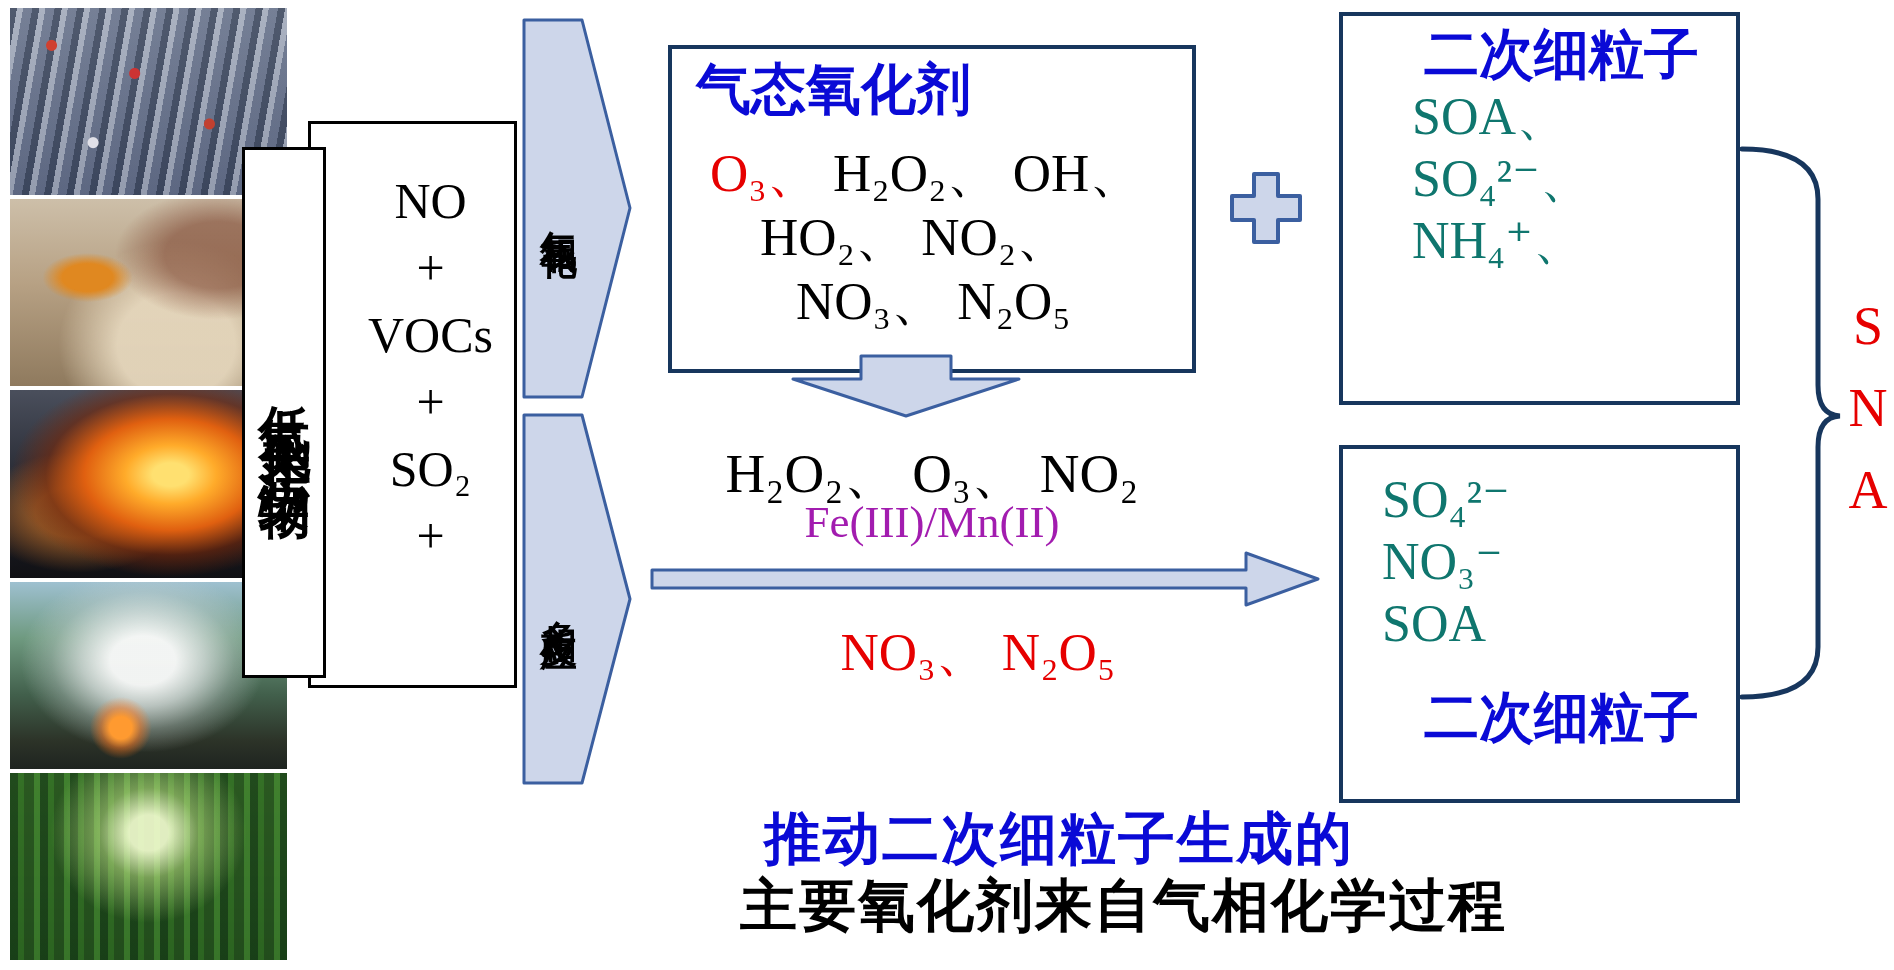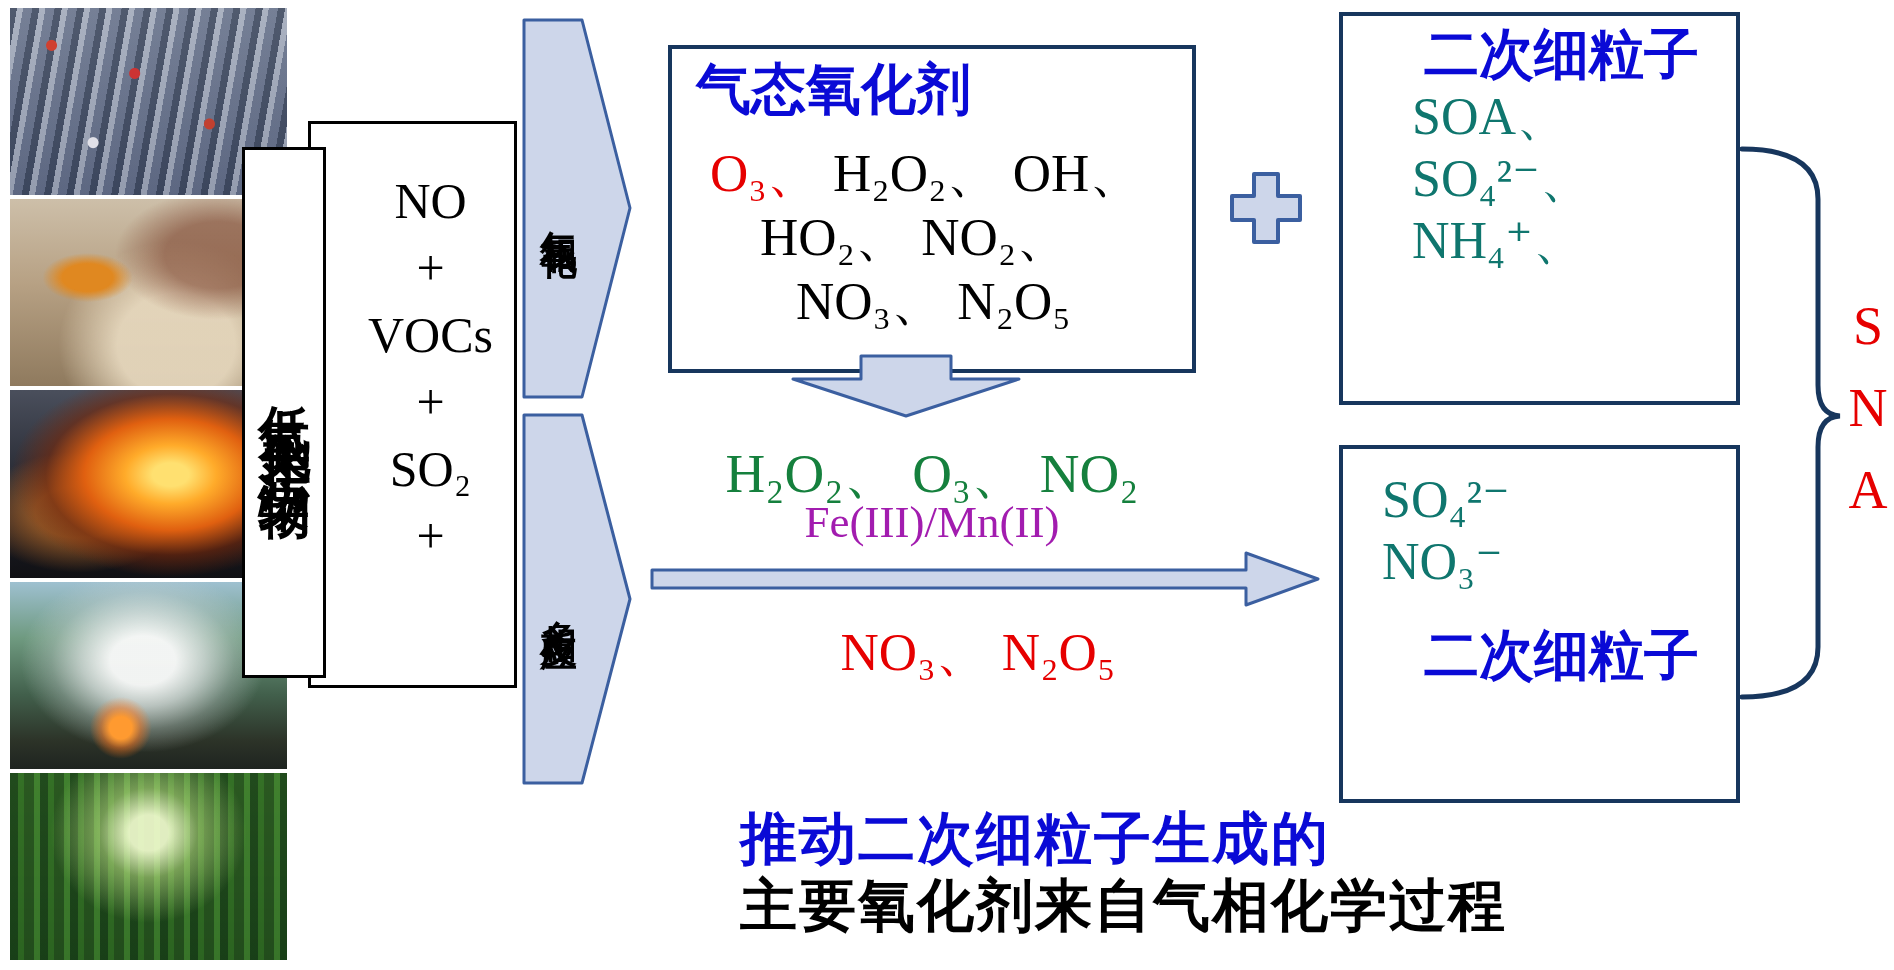--- a/index.html
+++ b/index.html
@@ -73,32 +73,32 @@
   
   .sp-box { border:4px solid #17365d; background:#fff; }
   .sp-top { left:1339px; top:12px; width:401px; height:393px; padding-top:6px; }
   .sp-bottom { left:1339px; top:445px; width:401px; height:358px; padding-top:20px; }
   .sp-title { font-family:"Liberation Sans","DejaVu Sans",sans-serif; font-size:55px; font-weight:bold; color:#0a0ad6; text-align:center; line-height:64px;padding-left:44px; }
   .sp-item { font-size:52px; line-height:62px; color:#0f766e; padding-left:69px; }
   .sp-bottom .sp-item { padding-left:39px; }
   .sp-bottom .sp-title { margin-top:30px; }
 
   
-  .mid-red1 { left:668px; top:437px; width:528px; text-align:center; font-size:55px; color:#15803d; }
+  .mid-red1 { left:668px; top:437px; width:528px; text-align:center; font-size:55px; color:#000000; }
   .mid-black { left:668px; top:496px; width:528px; text-align:center; font-size:45px; color:#a21caf; }
   .mid-red2 { left:668px; top:617px; width:620px; text-align:center; font-size:53px; color:#e60000; }
 
   
   .bracket { left:1740px; top:133px; width:104px; height:576px; }
   .sna { left:1846px; top:285px; width:44px; text-align:center; }
   .sna div { font-size:54px; line-height:82px; color:#e60000; }
 
   
   .cap { left:740px; width:1060px; font-family:"Liberation Sans","DejaVu Sans",sans-serif; font-size:57px; font-weight:bold; letter-spacing:2px; }
-  .cap1 { top:801px; color:#0a0ad6; }
+  .cap1 { top:801px; color:#0a0ad6;margin-left:24px; }
   .cap2 { top:868px; color:#000000; }
 </style>
 </head>
 <body>
 
 <div id="canvas">
 
   <div class="abs photo-strip">
     <div class="photo photo-traffic"></div>
     <div class="photo photo-dust"></div>
@@ -173,20 +173,21 @@
     <svg width="670" height="56" viewBox="0 0 670 56">
       <polygon points="2,19 596,19 596,2 668,28 596,54 596,37 2,37" fill="#cdd6ea" stroke="#3b5fa0" stroke-width="3" stroke-linejoin="round"></polygon>
     </svg>
   </div>
 
   <div class="abs mid-red2">NO₃、 N₂O₅</div>
 
   <div class="abs sp-box sp-bottom">
     <div class="sp-item">SO₄²⁻</div>
     <div class="sp-item">NO₃⁻</div>
+    <div class="sp-item">SOA</div>
     <div class="sp-title">二次细粒子</div>
   </div>
 
   <div class="abs bracket">
     <svg width="104" height="576" viewBox="0 0 104 576">
       <path d="M 2 16 Q 78 16 78 66 L 78 252 Q 78 282 100 283 Q 78 284 78 314 L 78 514 Q 78 564 2 564" fill="none" stroke="#17365d" stroke-width="5" stroke-linecap="round"></path>
     </svg>
   </div>
   <div class="abs sna">
     <div>S</div>

